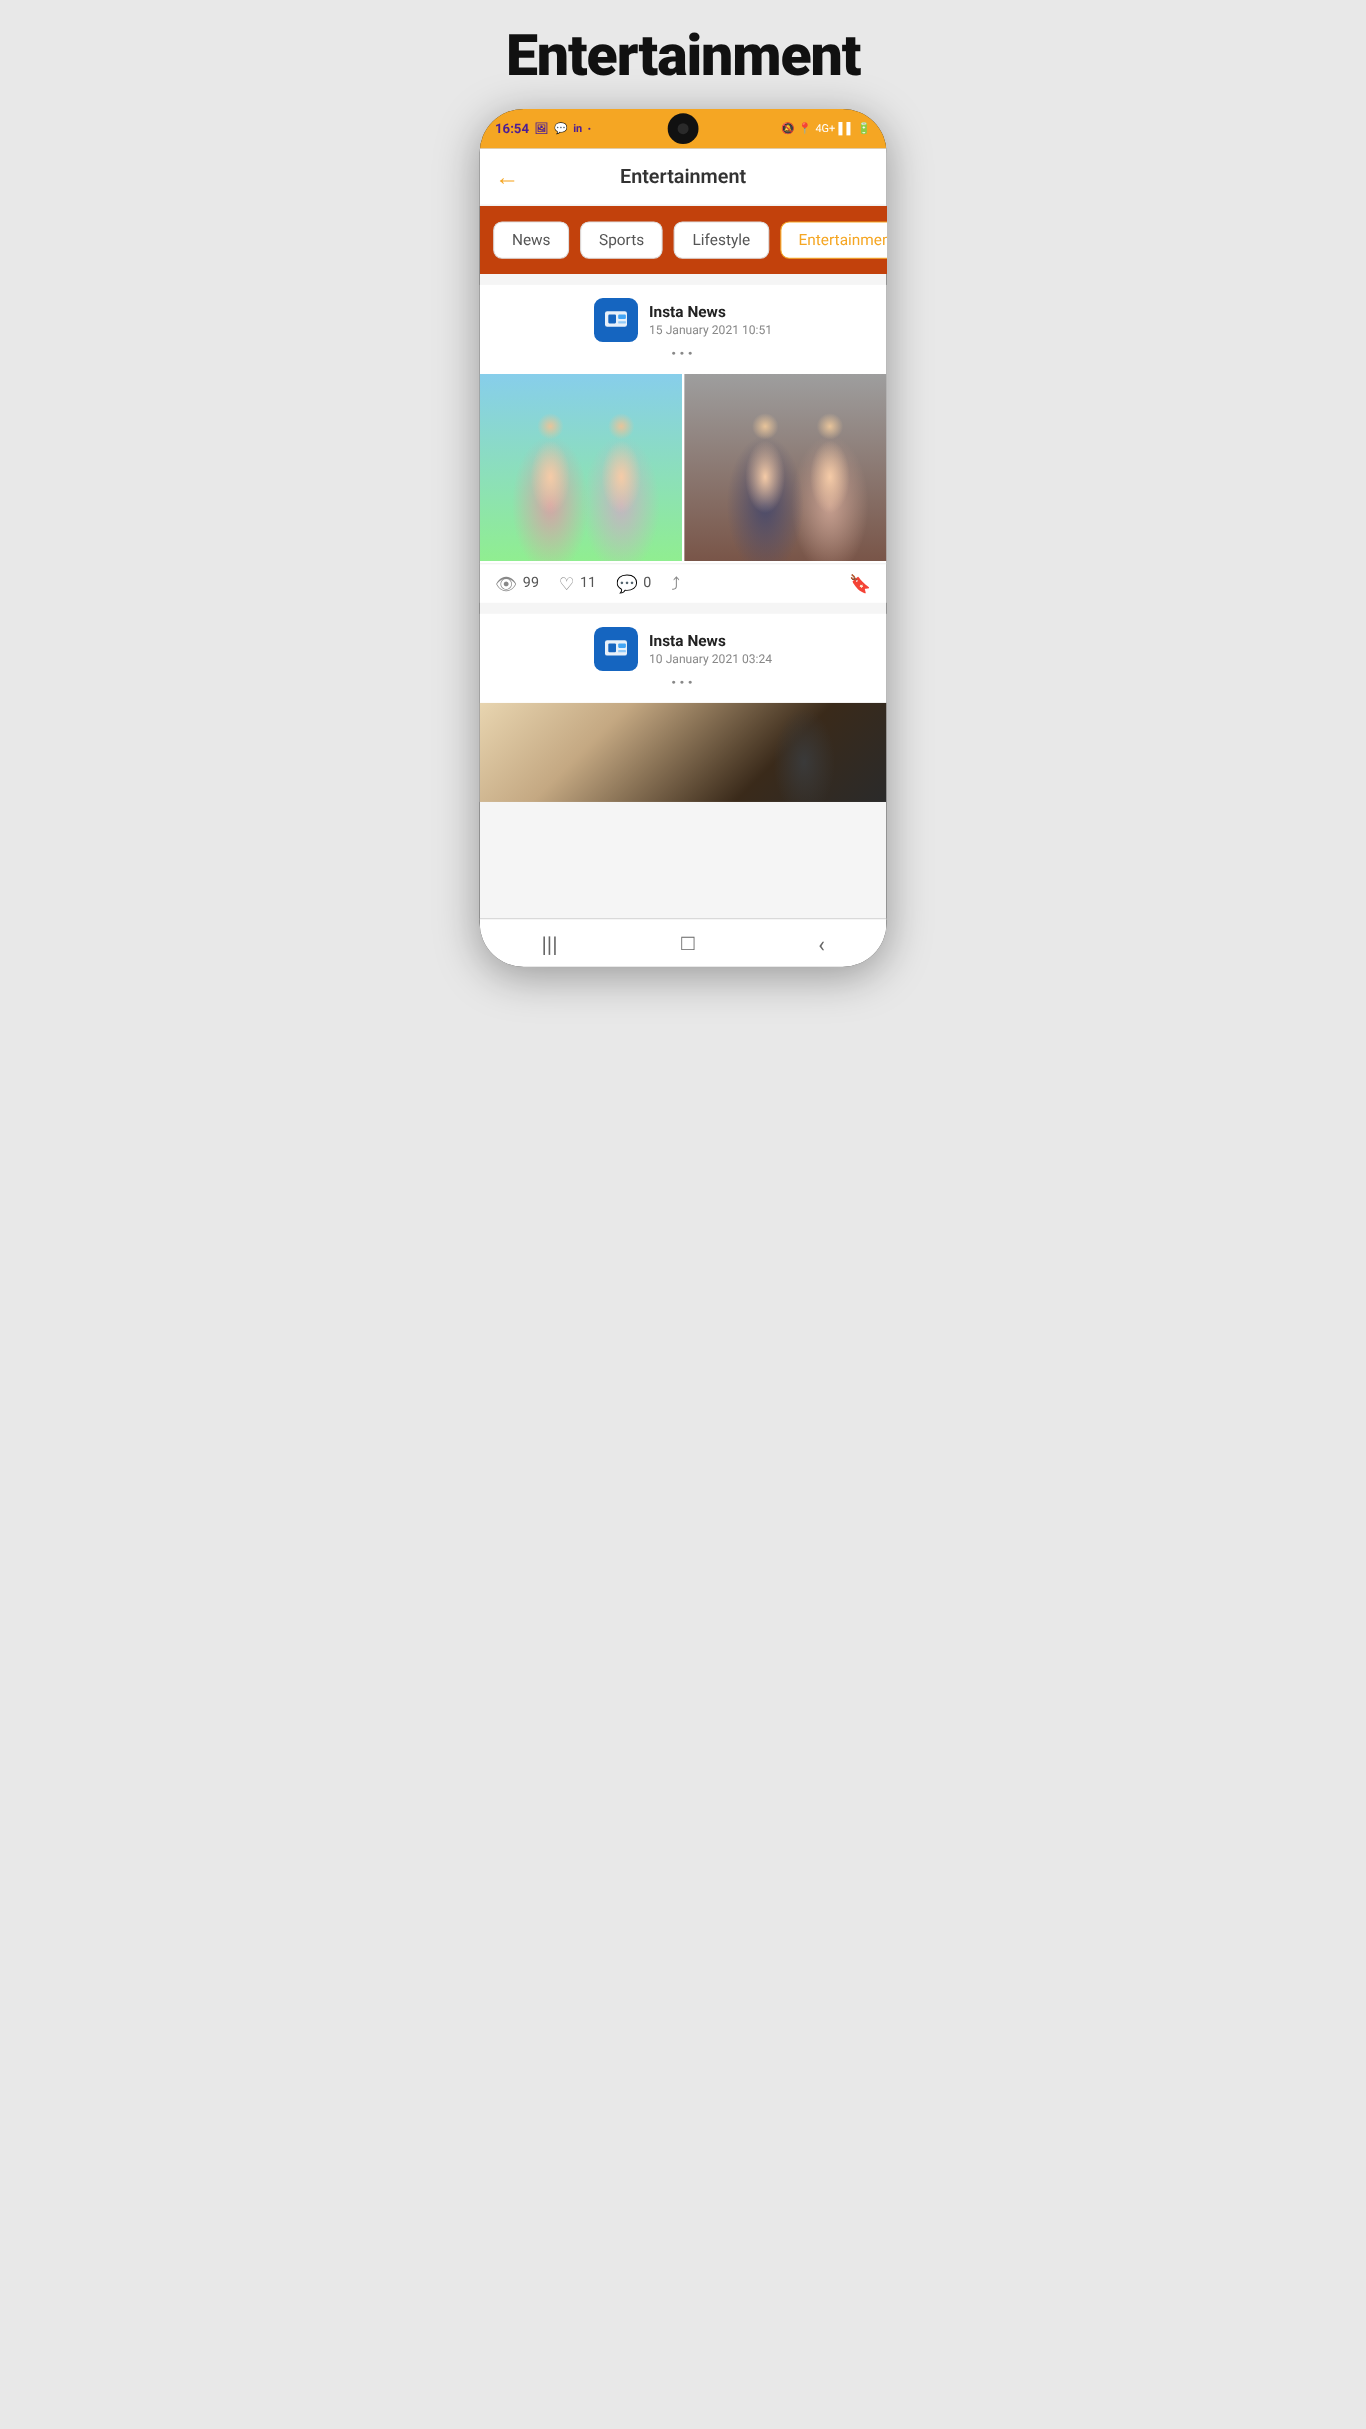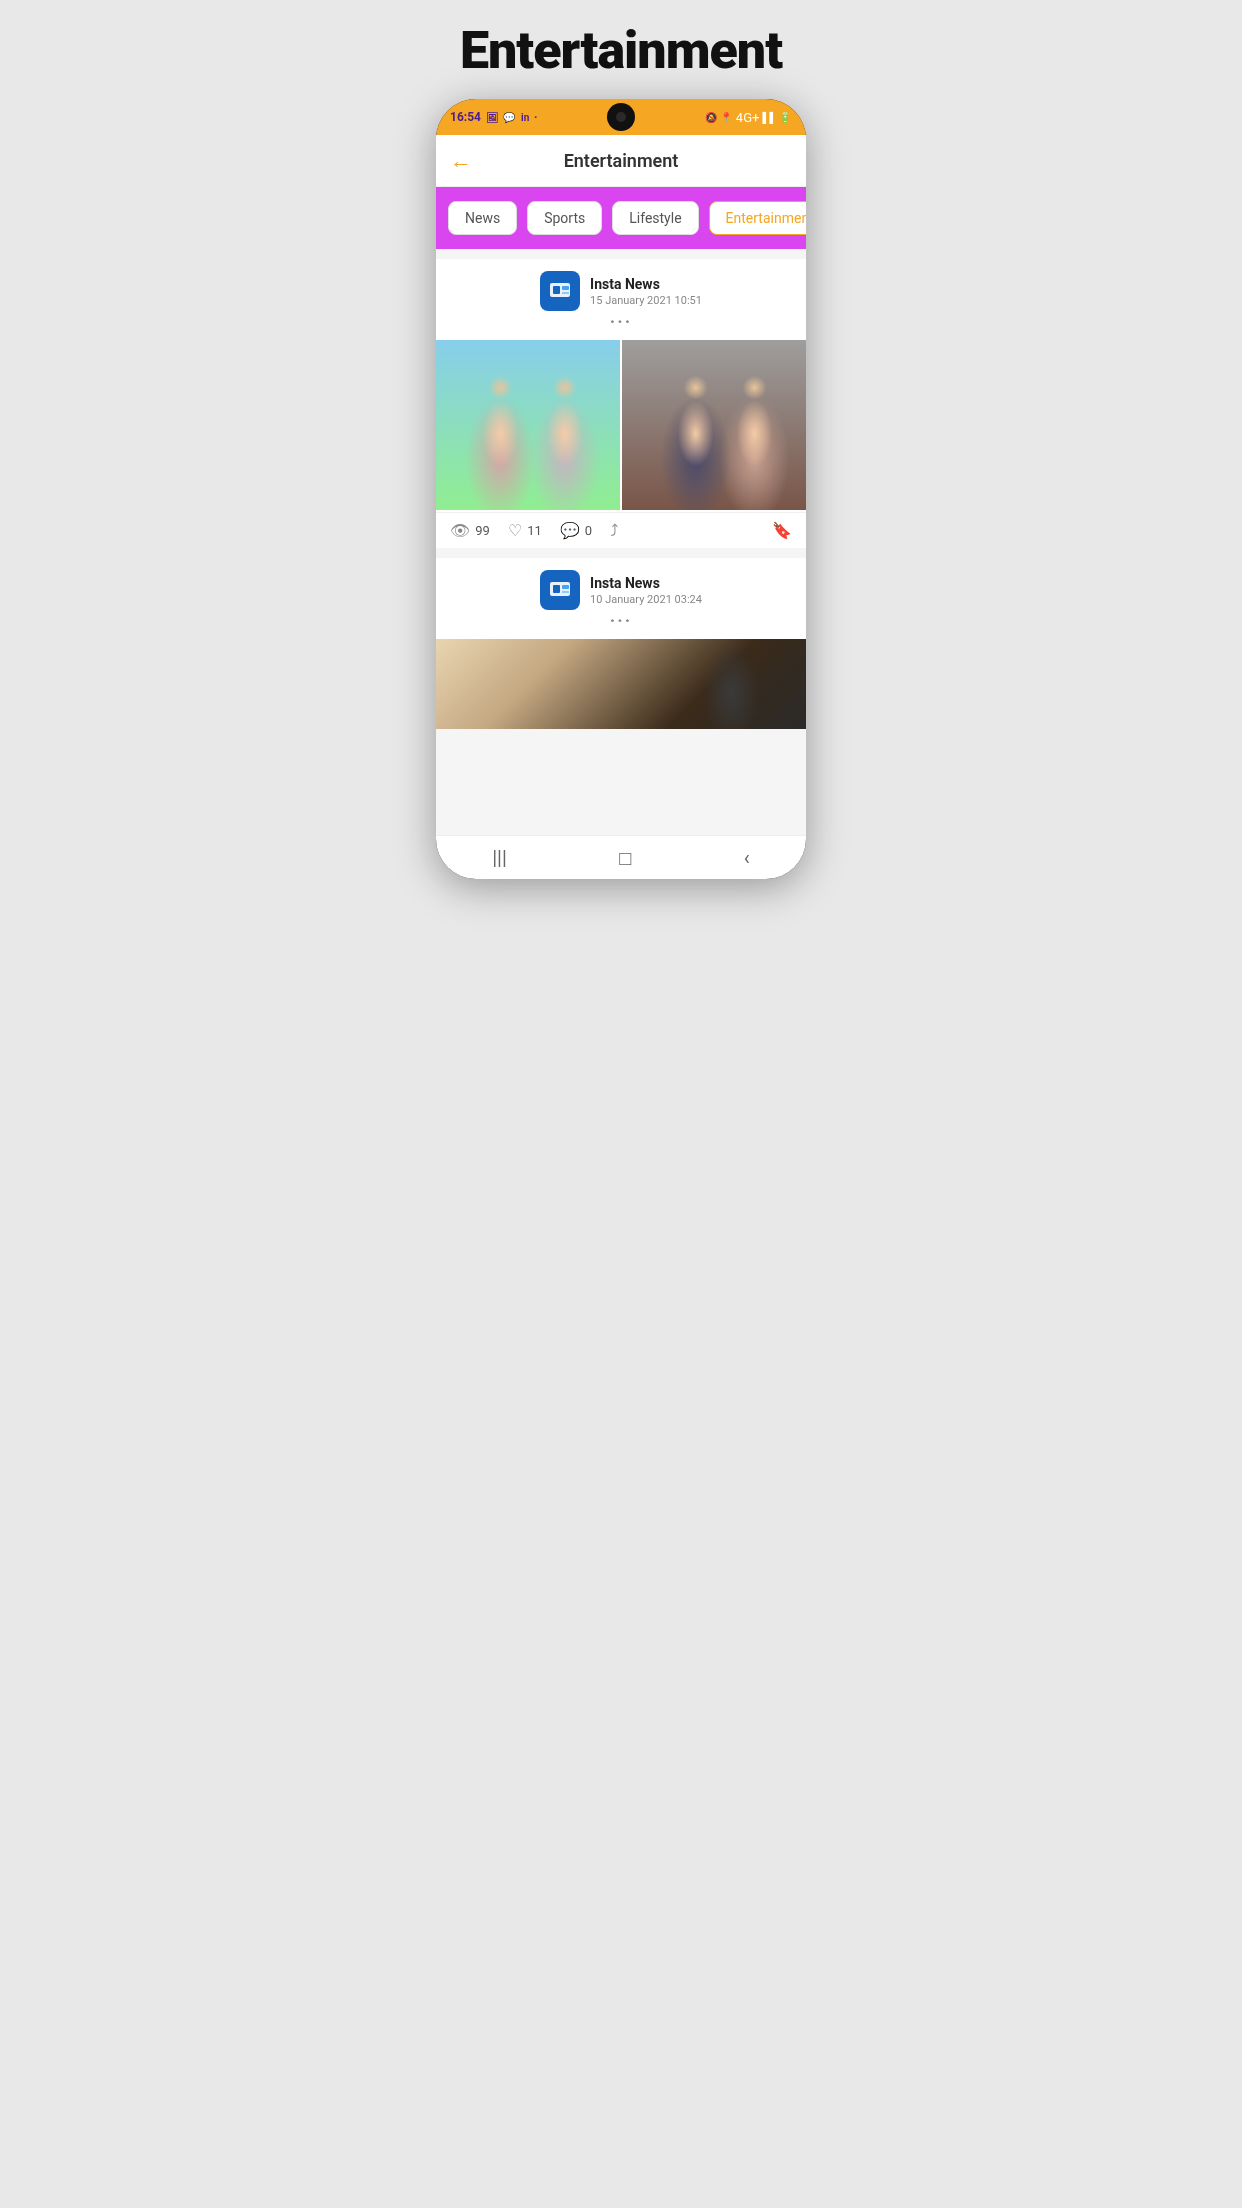--- a/index.html
+++ b/index.html
@@ -100,21 +100,21 @@
       font-size: 22px;
       cursor: pointer;
     }
     .header-title {
       font-size: 18px;
       font-weight: 600;
       color: #333;
     }
     
     .tabs-container {
-      background: #d946ef;
+      background: #c2410c;
       padding: 14px 12px;
       display: flex;
       gap: 10px;
       overflow-x: auto;
     }
     .tabs-container::-webkit-scrollbar { display: none; }
     .tab-item {
       border: 1.5px solid #ddd;
       border-radius: 8px;
       padding: 8px 16px;
@@ -308,21 +308,21 @@
         <span style="font-size:10px;">💬</span>
         <span style="font-size:10px;">in</span>
         <span style="font-size:8px;">•</span>
       </div>
       <div class="status-bar-center">
         <div class="camera-dot"></div>
       </div>
       <div class="status-bar-right">
         <span class="status-icon">🔕</span>
         <span class="status-icon">📍</span>
-        <span class="status-icon" style="font-size:13px;">4G+</span>
+        <span class="status-icon" style="font-size:10px;">4G+</span>
         <span class="status-icon">▌▌</span>
         <span class="status-icon">🔋</span>
       </div>
     </div>
 
     <div class="app-content">
 
       <div class="app-header">
         <div class="back-btn">←</div>
         <div class="header-title">Entertainment</div>

